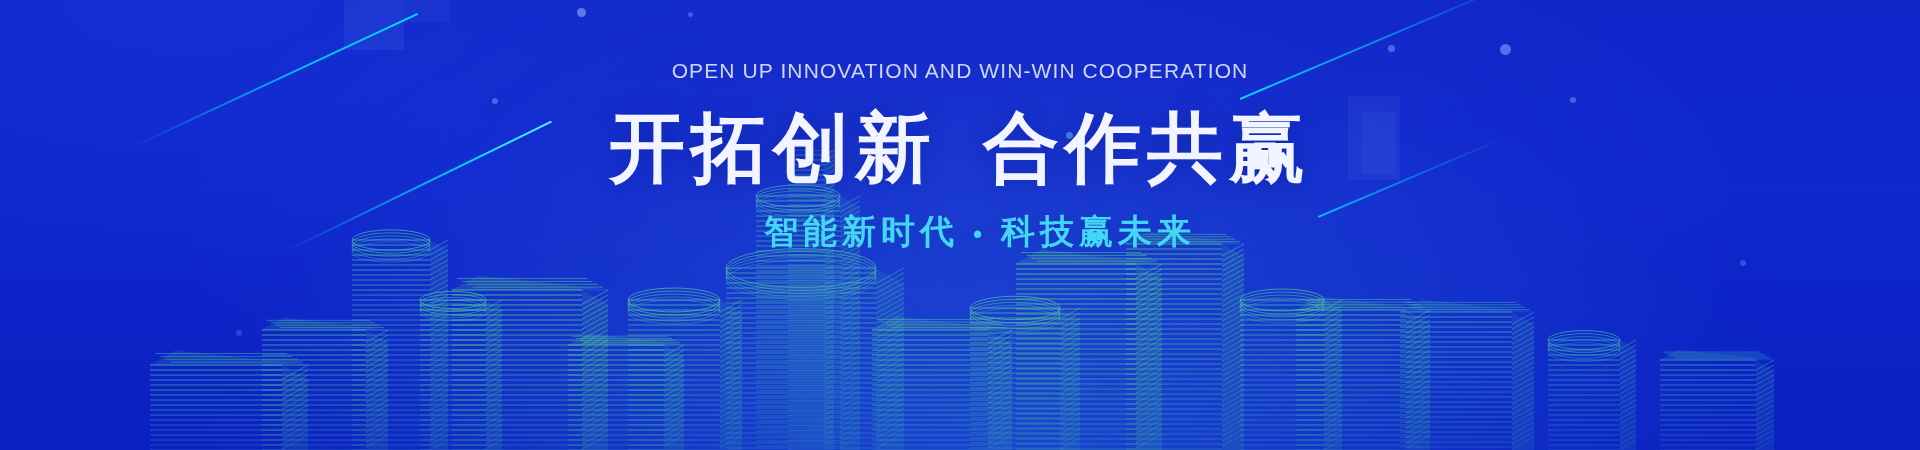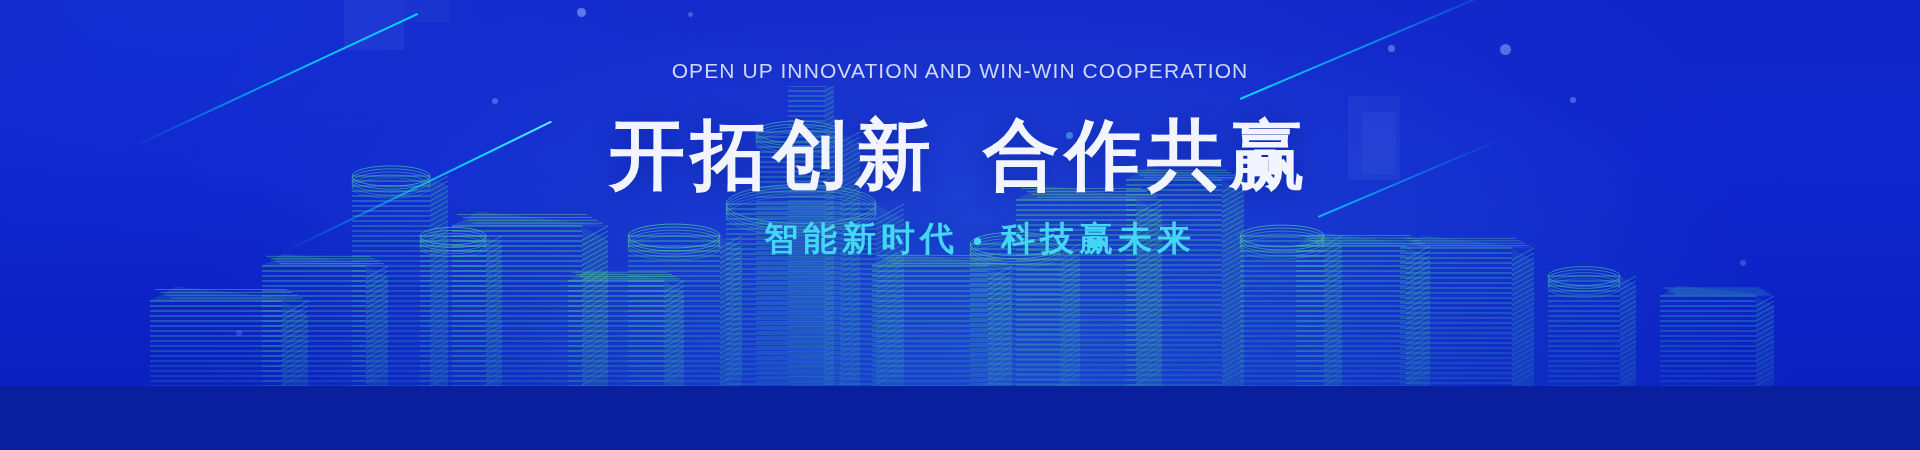--- a/index.html
+++ b/index.html
@@ -3,21 +3,21 @@
 <meta charset="utf-8">
 <style>
   html, body {
     margin: 0;
     padding: 0;
     background: #0a1f9e;
   }
   #banner {
     position: relative;
     width: 1920px;
-    height: 386px;
+    height: 450px;
     overflow: hidden;
     background: #1d4ed8;
     font-family: "Liberation Sans", "DejaVu Sans", sans-serif;
     user-select: none;
   }
 
   
   .bg-base {
     position: absolute;
     inset: 0;
@@ -107,21 +107,21 @@
   .eyebrow {
     margin-top: 60px;
     font-size: 21px;
     letter-spacing: 1.1px;
     font-weight: 500;
     color: #cfd9f7;
     line-height: 1;
     white-space: nowrap;
   }
   .headline {
-    margin-top: 34px;
+    margin-top: 27px;
     font-size: 76px;
     font-weight: 700;
     color: #f2f5ff;
     letter-spacing: 6px;
     line-height: 1.05;
     white-space: nowrap;
     text-shadow: 0 2px 22px rgba(0,20,120,0.35);
   }
   .headline .gap {
     display: inline-block;

